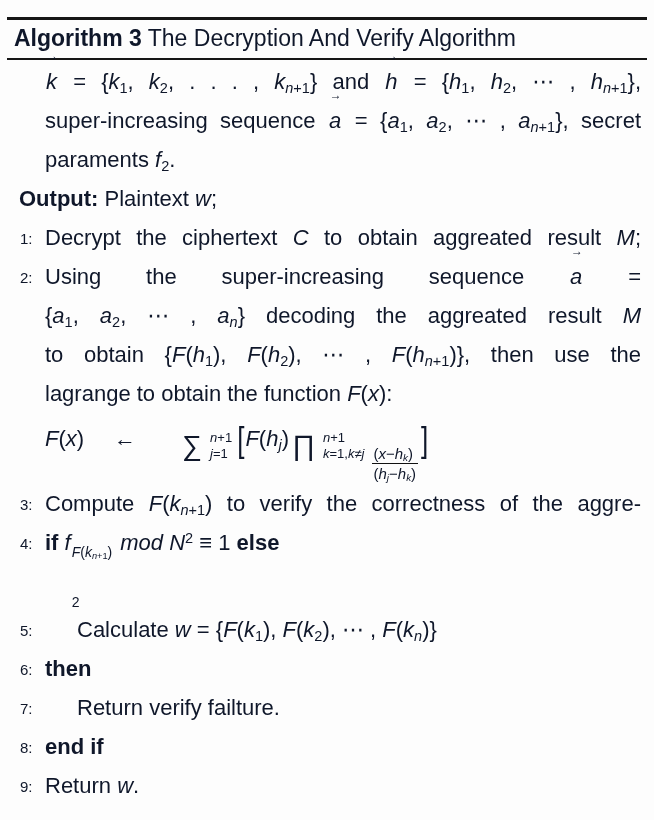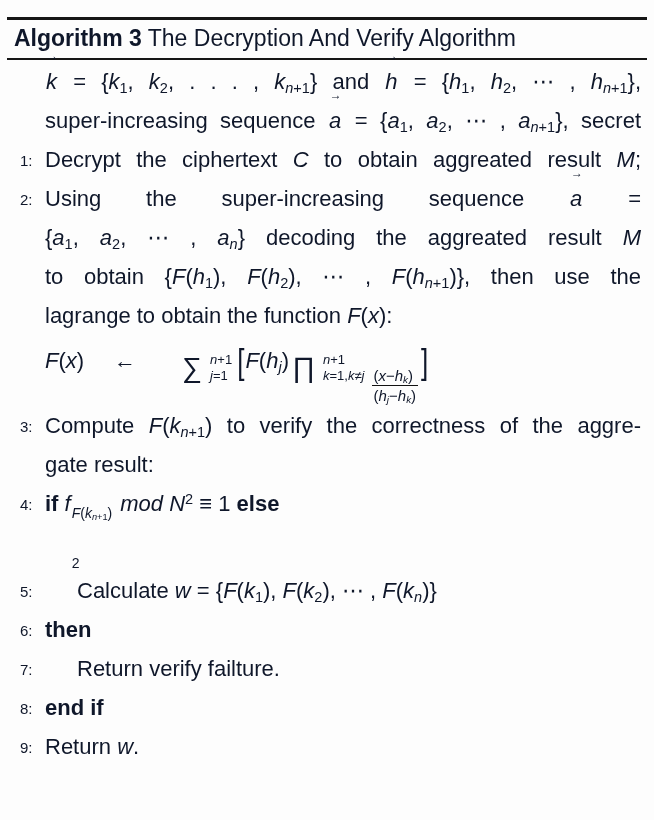--- a/index.html
+++ b/index.html
@@ -65,20 +65,22 @@
 
 <div class="page">
   <div class="rule thick"></div>
   <div class="algo-title">
     <span class="bf">Algorithm 3</span><span> The Decryption And Verify Algorithm</span>
   </div>
   <div class="rule"></div>
   <div class="algo-body" id="algo-body">
       <div class="line hang justify"><span class="vec"><span class="arr">→</span><span>k</span></span> = {<span class="mi">k</span><sub class="scr">1</sub>, <span class="mi">k</span><sub class="scr">2</sub>, . . . , <span class="mi">k</span><sub class="scr"><span class="mi">n</span>+1</sub>} and <span class="vec"><span class="arr">→</span><span>h</span></span> = {<span class="mi">h</span><sub class="scr">1</sub>, <span class="mi">h</span><sub class="scr">2</sub>, ⋯ , <span class="mi">h</span><sub class="scr"><span class="mi">n</span>+1</sub>},</div>
       <div class="line hang justify">super-increasing sequence <span class="vec"><span class="arr">→</span><span>a</span></span> = {<span class="mi">a</span><sub class="scr">1</sub>, <span class="mi">a</span><sub class="scr">2</sub>, ⋯ , <span class="mi">a</span><sub class="scr"><span class="mi">n</span>+1</sub>}, secret</div>
+      <div class="line hang">paraments <span class="mi">f</span><sub class="scr">2</sub>.</div>
+      <div class="line flush"><span class="bf">Output:</span>  Plaintext <span class="mi">w</span>;</div>
       <div class="line step justify"><span class="num">1:</span>Decrypt the ciphertext <span class="mi">C</span> to obtain aggreated result <span class="mi">M</span>;</div>
       <div class="line step justify"><span class="num">2:</span>Using the super-increasing sequence <span class="vec"><span class="arr">→</span><span>a</span></span> =</div>
       <div class="line step justify">{<span class="mi">a</span><sub class="scr">1</sub>, <span class="mi">a</span><sub class="scr">2</sub>, ⋯ , <span class="mi">a</span><sub class="scr"><span class="mi">n</span></sub>} decoding the aggreated result <span class="mi">M</span></div>
       <div class="line step justify">to obtain {<span class="mi">F</span>(<span class="mi">h</span><sub class="scr">1</sub>), <span class="mi">F</span>(<span class="mi">h</span><sub class="scr">2</sub>), ⋯ , <span class="mi">F</span>(<span class="mi">h</span><sub class="scr"><span class="mi">n</span>+1</sub>)}, then use the</div>
       <div class="line step">lagrange to obtain the function <span class="mi">F</span>(<span class="mi">x</span>):</div>
       <div class="line step formula"><span class="mi">F</span>(<span class="mi">x</span>)<span class="sp" style="width: 30px;"></span>←<span class="sp" style="width: 46px;"></span><span class="bigop">
           <span class="op">∑</span>
           <span class="lims">
             <span><span class="mi">n</span>+1</span>
             <span><span class="mi">j</span>=1</span>
@@ -87,21 +89,20 @@
           <span class="op">∏</span>
           <span class="lims">
             <span><span class="mi">n</span>+1</span>
             <span><span class="mi">k</span>=1,<span class="mi">k</span>≠<span class="mi">j</span></span>
           </span>
         </span><span class="sp" style="width: 5px;"></span><span class="frac">
           <span class="fnum">(<span class="mi">x</span>−<span class="mi">h</span><sub class="scr"><span class="mi">k</span></sub>)</span>
           <span class="fden">(<span class="mi">h</span><sub class="scr"><span class="mi">j</span></sub>−<span class="mi">h</span><sub class="scr"><span class="mi">k</span></sub>)</span>
         </span><span class="bigbr">]</span></div>
       <div class="line step justify"><span class="num">3:</span>Compute <span class="mi">F</span>(<span class="mi">k</span><sub class="scr"><span class="mi">n</span>+1</sub>) to verify the correctness of the aggre-</div>
-      <div class="line step">gate result:</div>
       <div class="line step"><span class="num">4:</span><span class="bf">if</span> <span class="mi">f</span><span class="ss">
           <span><span class="mi">F</span>(<span class="mi">k</span><sub class="scr"><span class="mi">n</span>+1</sub>)</span>
           <span>2</span>
         </span><span class="sp" style="width: 8px;"></span><span class="mi">mod</span> <span class="mi">N</span><sup class="scr">2</sup> ≡ 1 <span class="bf">else</span></div>
       <div class="line stepin"><span class="num">5:</span>Calculate <span class="mi">w</span> = {<span class="mi">F</span>(<span class="mi">k</span><sub class="scr">1</sub>), <span class="mi">F</span>(<span class="mi">k</span><sub class="scr">2</sub>), ⋯ , <span class="mi">F</span>(<span class="mi">k</span><sub class="scr"><span class="mi">n</span></sub>)}</div>
       <div class="line step"><span class="num">6:</span><span class="bf">then</span></div>
       <div class="line stepin"><span class="num">7:</span>Return verify failture.</div>
       <div class="line step"><span class="num">8:</span><span class="bf">end if</span></div>
       <div class="line step"><span class="num">9:</span>Return <span class="mi">w</span>.</div>
     </div>

